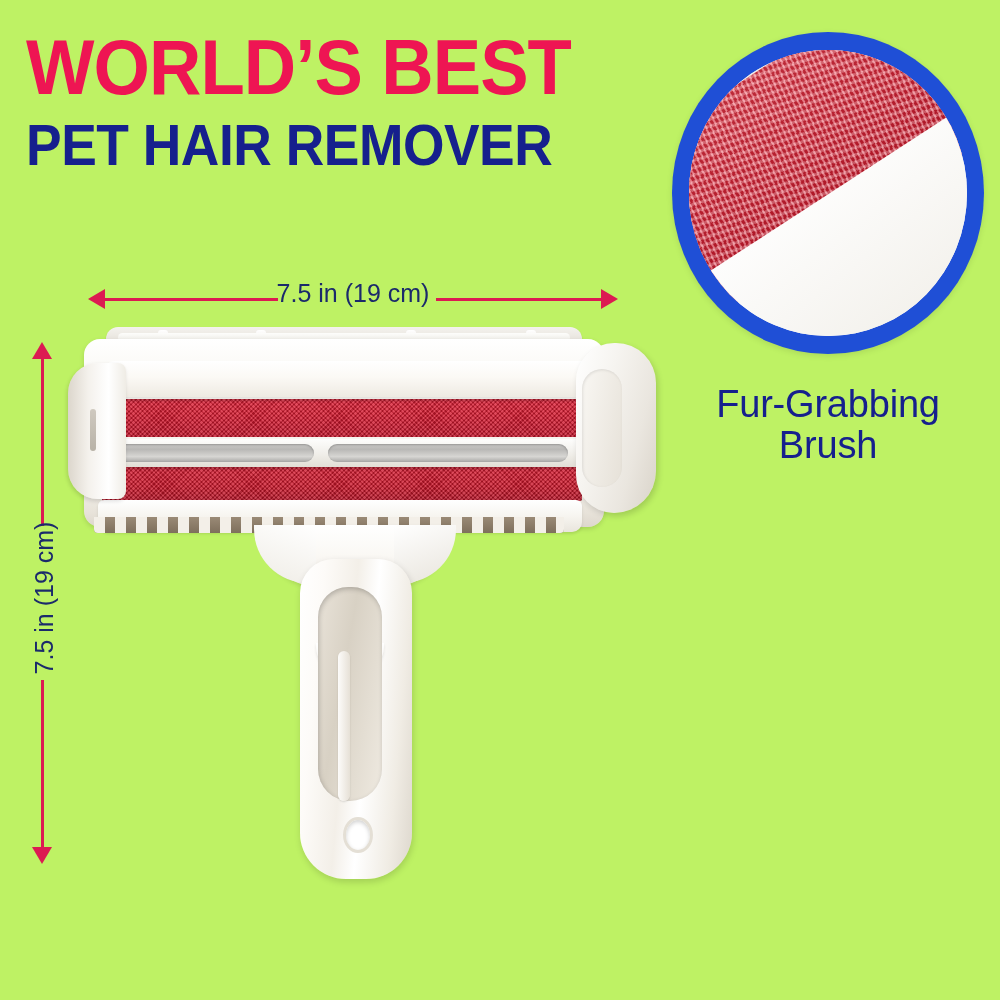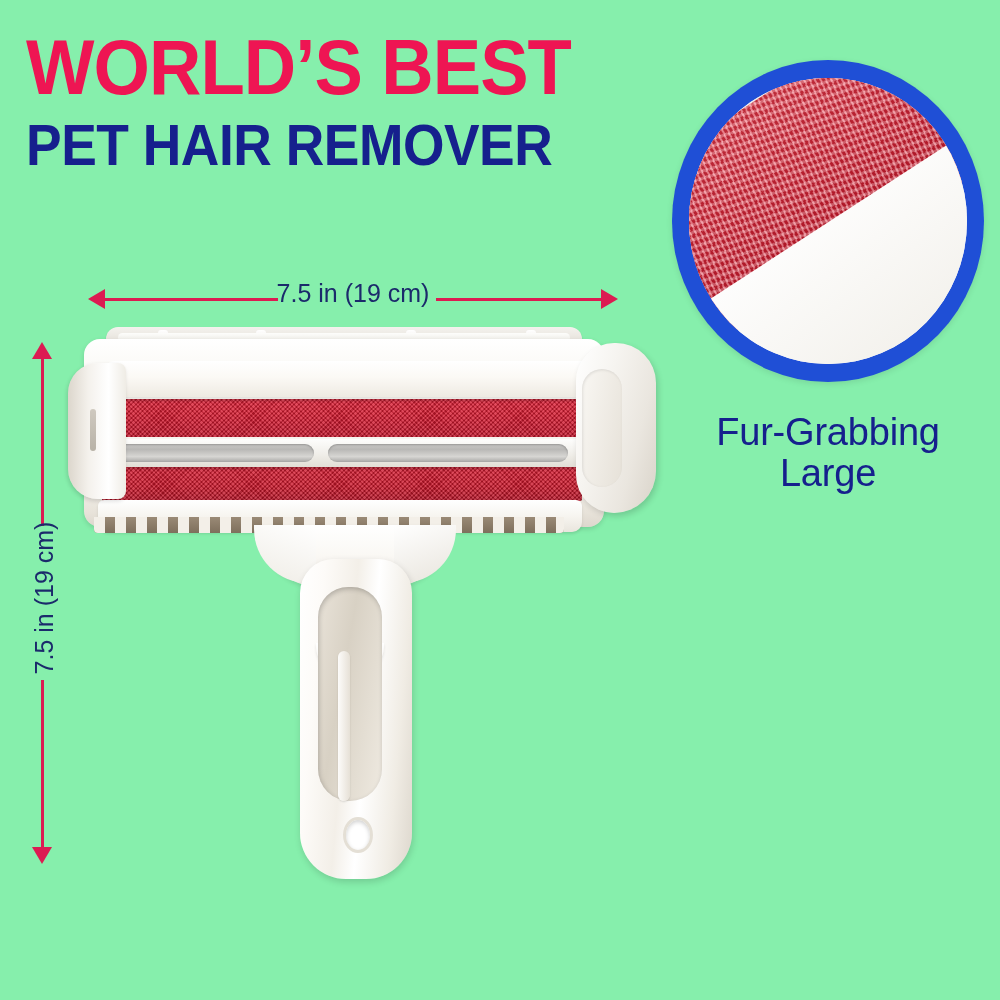--- a/index.html
+++ b/index.html
@@ -5,21 +5,21 @@
   * { box-sizing: border-box; margin: 0; padding: 0; }
   html, body {
     width: 1000px; height: 1000px;
     background: #ffffff;
     font-family: "Liberation Sans", sans-serif;
     overflow: hidden;
   }
   #page {
     position: relative;
     width: 1000px; height: 1000px;
-    background: #86efac;
+    background: #bef264;
   }
 
   
   .headline-block { position: absolute; left: 26px; top: 30px; width: 610px; }
   .headline-1 {
     font-family: "Liberation Sans Narrow", "Liberation Sans", sans-serif;
     font-weight: 700;
     font-size: 78px;
     line-height: 0.95;
     letter-spacing: -1px;
@@ -441,31 +441,31 @@
       <div class="handle-grip">
         <div class="handle-inner-arc"></div>
         <div class="handle-cavity"></div>
         <div class="handle-rib"></div>
         <div class="handle-hole"></div>
       </div>
     </div>
 
   </div>
 
-  <div class="callout" style="left:672px; top:60px; width:312px;">
+  <div class="callout" style="left:672px; top:32px; width:312px;">
     <div class="circle" style="width:312px; height:322px;">
       <div class="circle-inner">
         <div class="brush-scene">
           <div class="brush-plate-top"></div>
           <div class="brush-tab"></div>
           <div class="brush-band"></div>
           <div class="brush-plate-bot"></div>
         </div>
       </div>
     </div>
     <div class="callout-label" style="margin-top:30px;">
       <div>Fur-Grabbing</div>
-      <div>Large</div>
+      <div>Brush</div>
     </div>
   </div>
 
 
 </div>
 
 </body></html>

